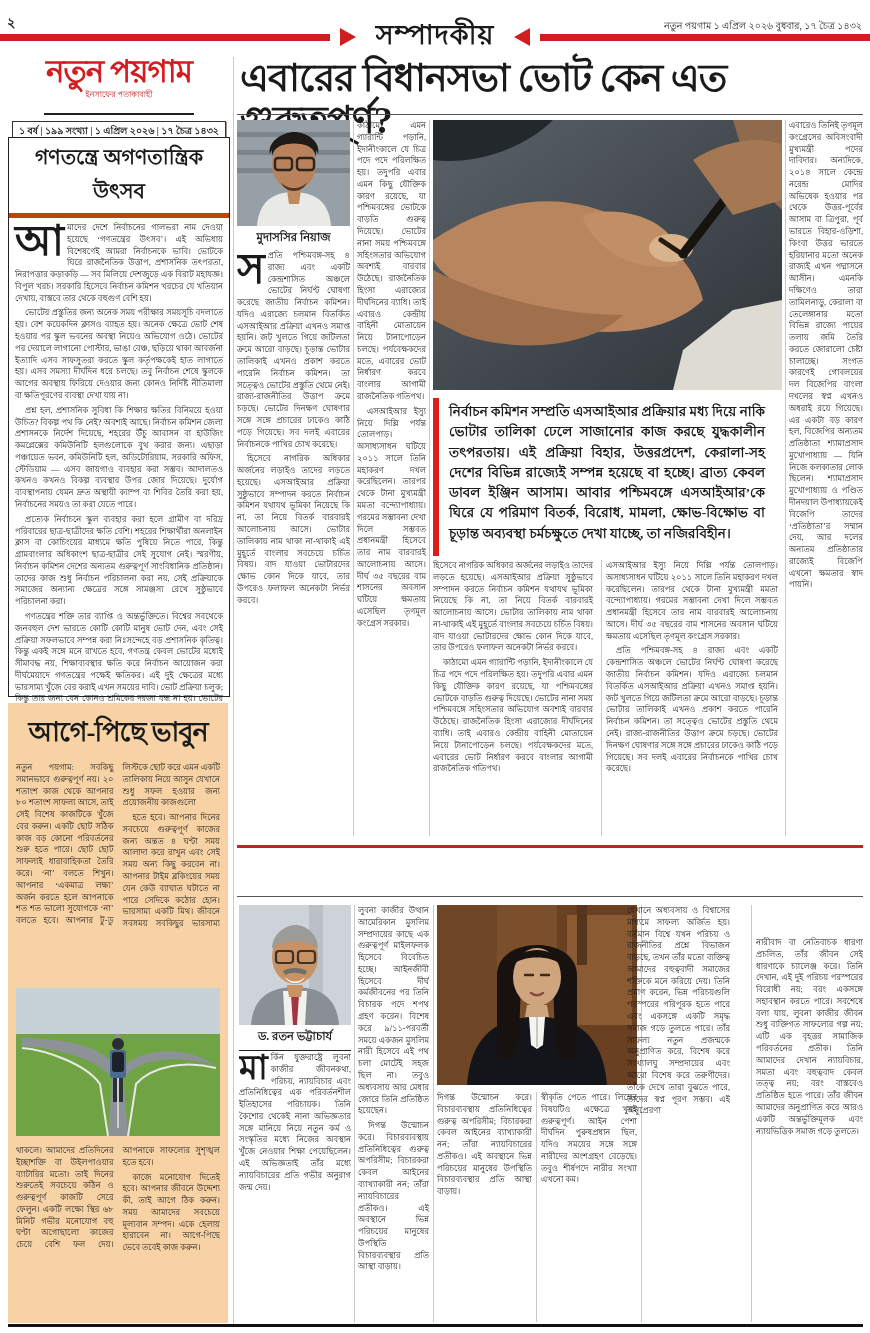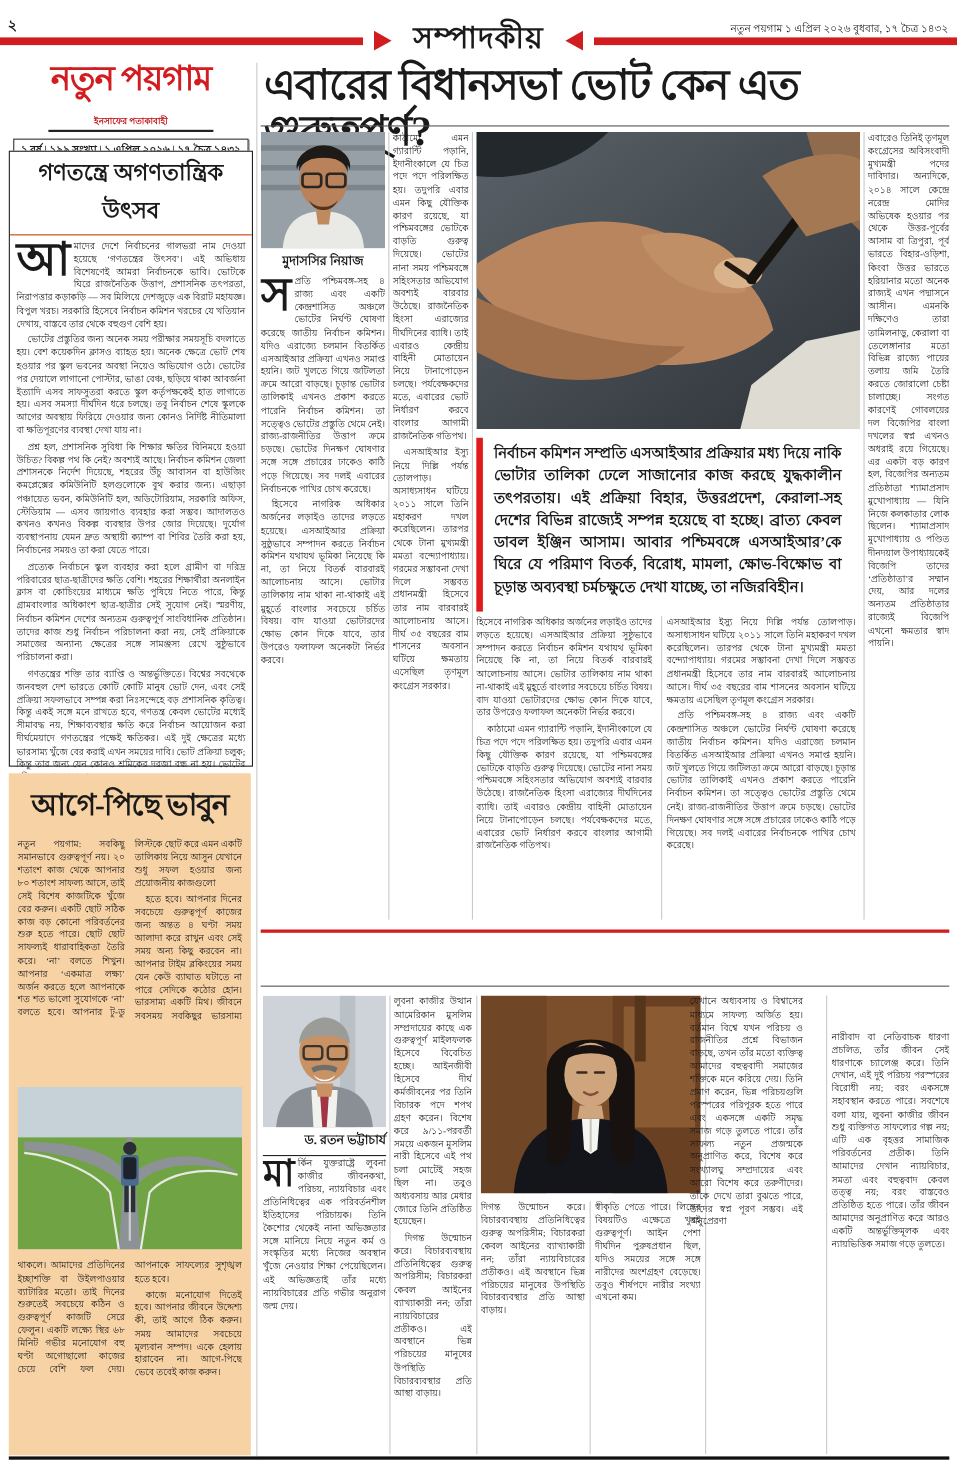--- a/index.html
+++ b/index.html
@@ -16,36 +16,36 @@
   .pageno{font-size:13px;font-weight:bold;}
   .edition{font-size:9.5px;text-align:right;}
   .redband{background:#d21d20;}
   .banner-box{background:#fff;padding:0 10px;font-size:27px;font-weight:900;letter-spacing:1px;
               display:flex;align-items:center;gap:20px;}
   .tri{width:0;height:0;border-top:9px solid transparent;border-bottom:9px solid transparent;}
   .tri.left{border-left:16px solid #d21d20;}
   .tri.right{border-right:16px solid #d21d20;}
   
   .logo{color:#d21d20;font-weight:900;font-size:31px;text-align:center;line-height:1;letter-spacing:-1px;}
-  .tagline{color:#c0181b;font-size:8px;text-align:center;font-weight:bold;border-bottom:2px solid #222;
-           width:150px;margin:17px auto 0;padding-bottom:1px;}
+  .tagline{color:#c0181b;font-size:8px;text-align:center;font-weight:normal;border-bottom:2px solid #222;
+           width:150px;margin:1px auto 0;padding-bottom:12px;}
   .issue-strip{border:1.5px solid #333;box-shadow:1px 1px 0 #999;font-size:9.5px;font-weight:bold;
                text-align:center;padding:2px 0;background:#fff;}
   
   .led-box{border:1px solid #222;background:#fff;}
-  .led-head{font-size:20.5px;font-weight:900;text-align:center;padding:4px 2px 3px;border-bottom:1px solid #c2410c;}
+  .led-head{font-size:20.5px;font-weight:900;text-align:center;padding:4px 2px 3px;border-bottom:5px solid #c2410c;}
   
   .mot{background:#f6d2a5;}
   .mot-banner{background:#2d2d91;color:#fff;font-weight:bold;font-size:17px;text-align:center;padding:6px 0;}
   .mot-head{font-size:27px;font-weight:900;text-align:center;letter-spacing:-1px;}
   .twocol{column-count:2;column-gap:9px;}
   
   .main-head{font-size:38px;font-weight:900;letter-spacing:-1px;line-height:1.1;}
   .caption{font-size:11.5px;font-weight:bold;text-align:center;}
-  .caption.ul{border-bottom:1.5px solid #222;padding-bottom:3px;text-align:right;}
+  .caption.ul{border-bottom:1.5px solid #222;padding-bottom:3px;}
   .pull-quote{border-left:6px solid #e01b1b;padding:4px 6px 4px 10px;font-size:13.5px;font-weight:bold;
               line-height:1.5;text-align:justify;}
   .bot-head{font-size:30px;font-weight:900;color:#c41200;letter-spacing:-1px;}
   .hr-red{background:#d21d20;}
   .hr-thin{background:#555;}
   .hr-black{background:#111;}
   .photo{overflow:hidden;}
   .photo svg{display:block;}
 </style>
 </head>

